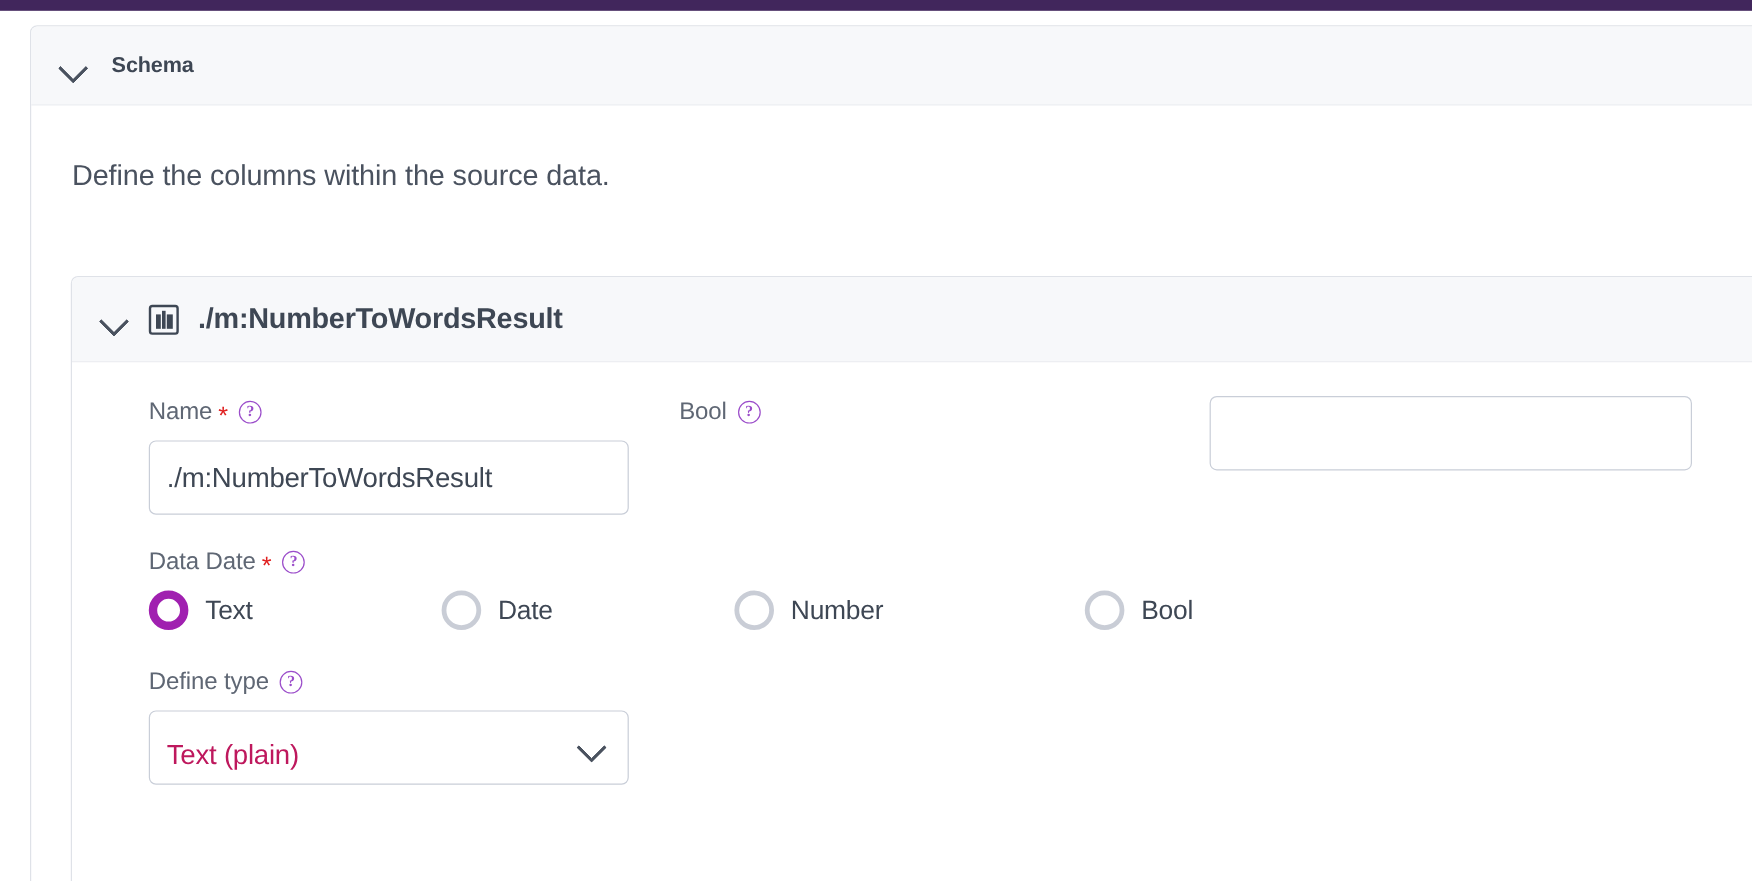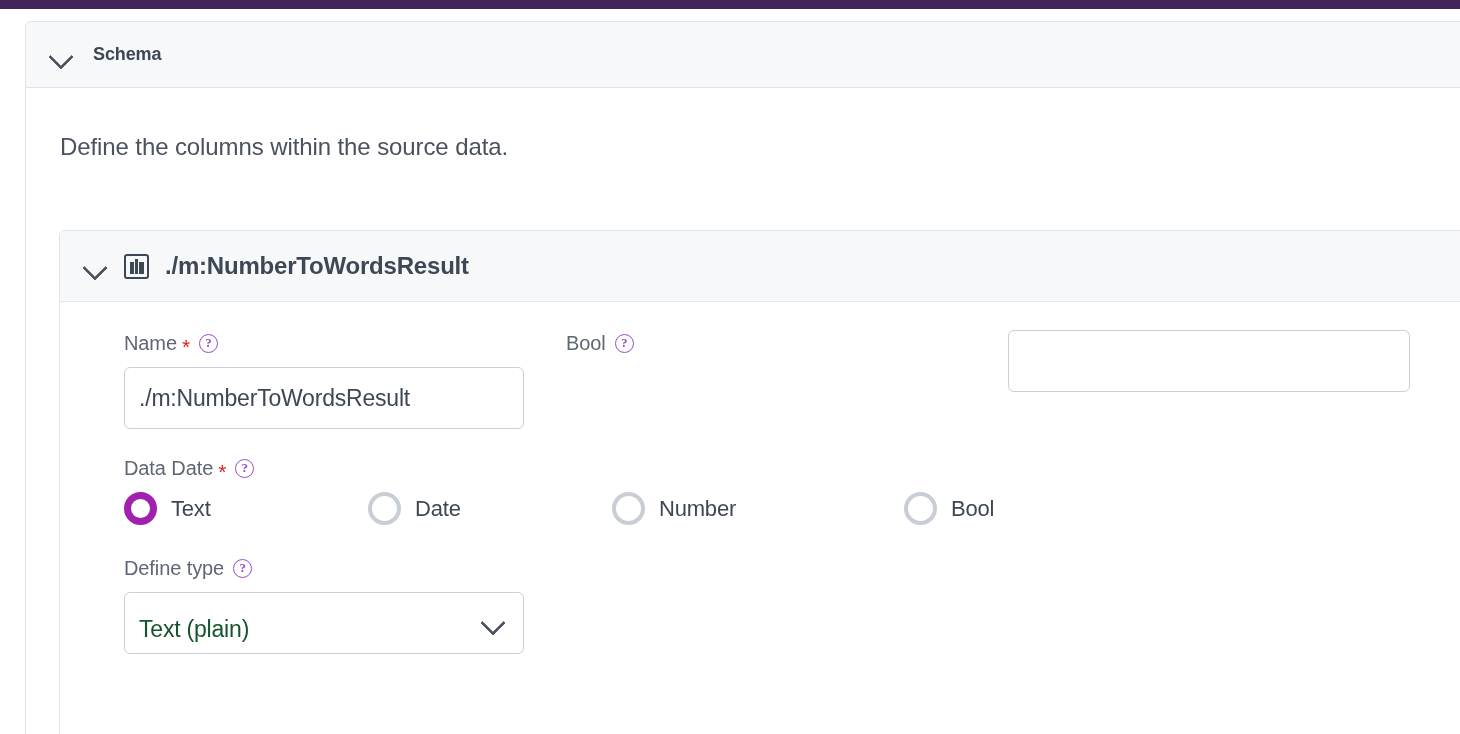--- a/index.html
+++ b/index.html
@@ -262,21 +262,21 @@
     margin-top: 11px;
   }
   .selectbox {
     width: 100%;
     height: 62px;
     border: 1px solid #c9ced8;
     border-radius: 6px;
     background: #ffffff;
     font-family: "Liberation Sans", sans-serif;
     font-size: 23px;
-    color: #14532d;
+    color: #be185d;
     padding: 11px 50px 0 14px;
     appearance: none;
     -webkit-appearance: none;
     outline: none;
     cursor: pointer;
     letter-spacing: -0.2px;
   }
   .sel-chev {
     position: absolute;
     right: 22px;

